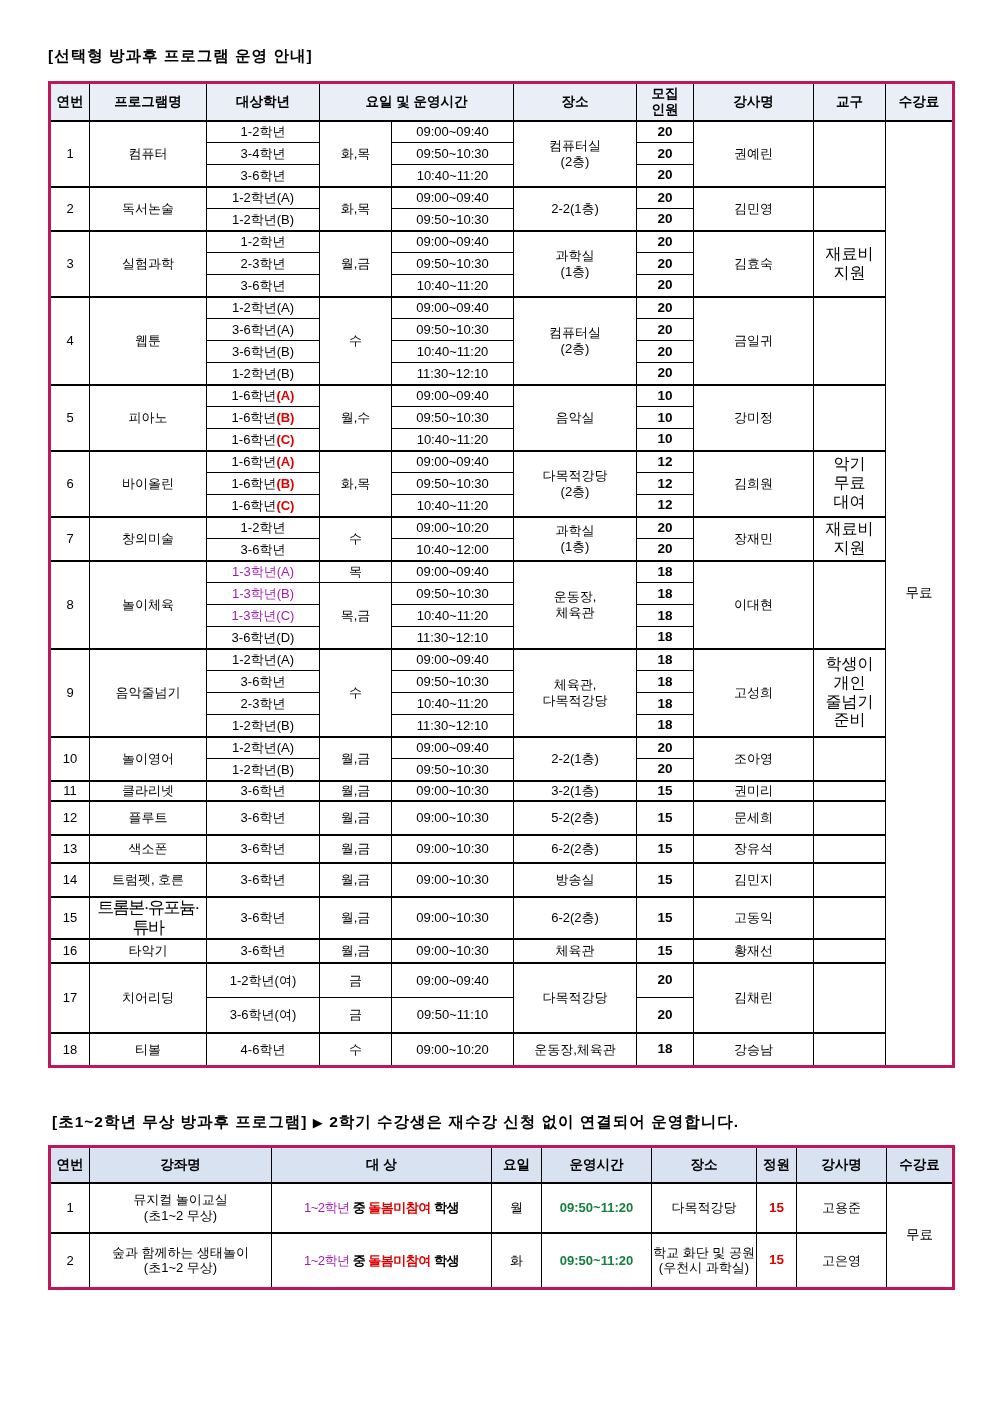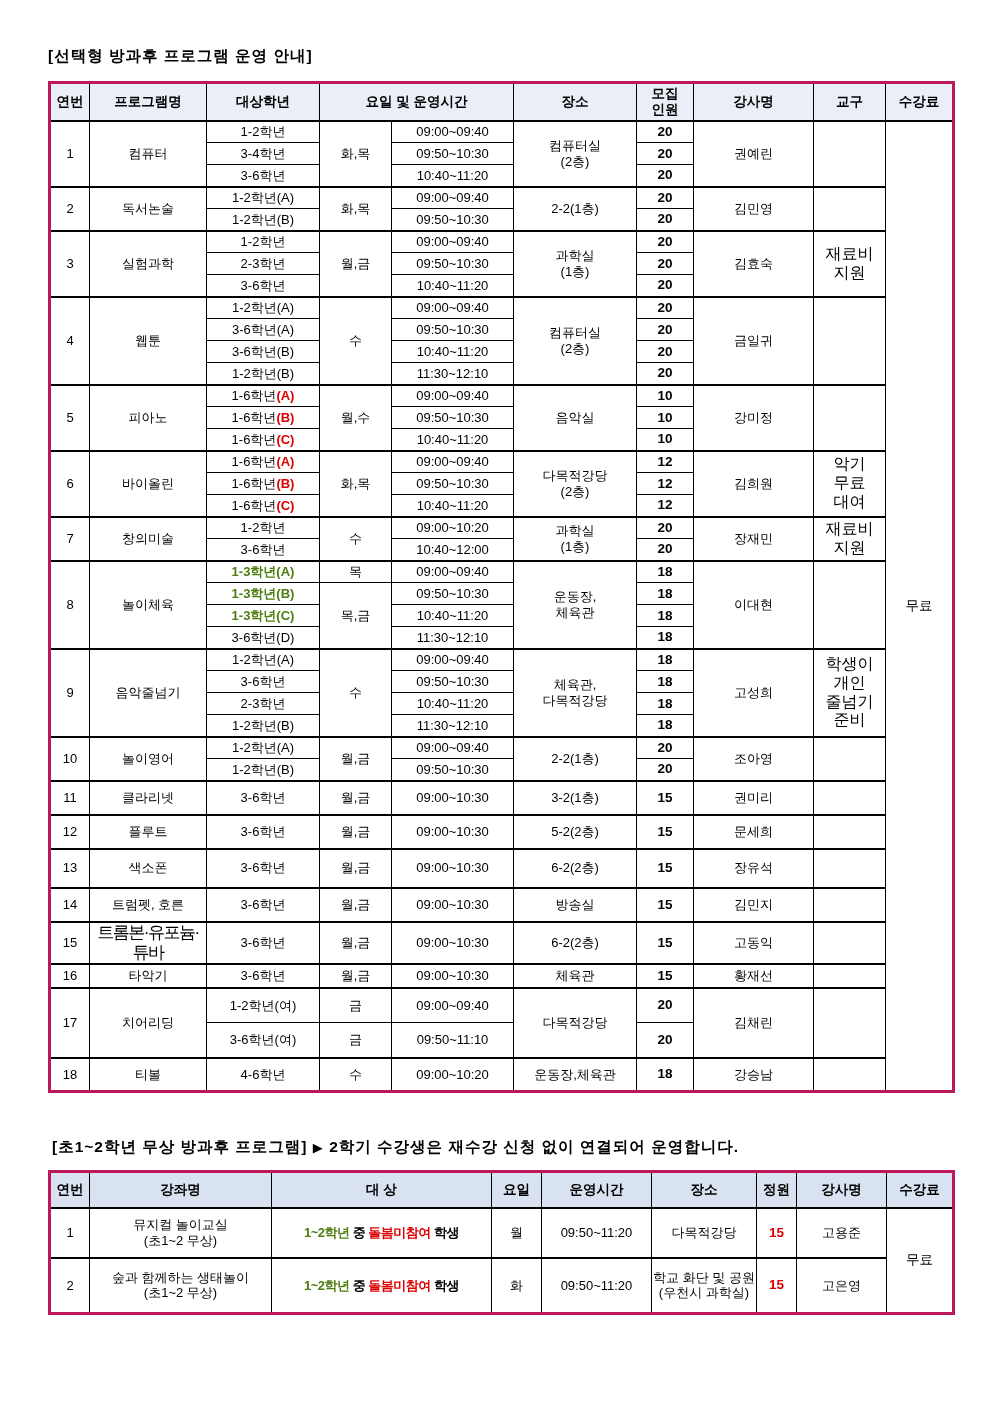--- a/index.html
+++ b/index.html
@@ -21,26 +21,26 @@
     text-align: center; vertical-align: middle;
     font-size: 13px; line-height: 1.18;
     overflow: hidden;
   }
   #t1 thead th { background:#e9eef7; font-weight: bold; font-size: 13.5px; height: 38px; border-bottom: 2px solid #000; }
   #t2 thead th { background:#d9e2f0; font-weight: bold; font-size: 13.5px; height: 36px; border-bottom: 2px solid #000; }
   tr.grp td { border-top: 2px solid #000; }
   .pre { white-space: pre-line; }
   .count, .cap { font-weight: bold; font-size: 13.5px; }
   .red { color:#dd0000; font-weight: bold; }
-  .blue { color:#4d7c0f; font-weight: bold; }
+  .blue { color:#a21caf; font-weight: normal; }
   .note { font-size: 16px; }
   .fee { font-size: 13.5px; }
   .condensed { font-size: 17px; letter-spacing: -1.5px; }
   .t2-target { font-weight: bold; font-size: 13px; letter-spacing: -0.5px; }
-  .t2-time { color:#000000; font-weight: normal; }
+  .t2-time { color:#15803d; font-weight: bold; }
   .t2-cap { color:#dd0000; font-weight: bold; }
   #title2 { margin: 44px 0 12px 4px; }
   #title2 .marker { font-size: 13px; }
 </style>
 </head>
 <body>
 
 <h1 class="doc-title">[선택형 방과후 프로그램 운영 안내]</h1>
 
 <table id="t1">
@@ -290,21 +290,21 @@
         <td class="pre" rowspan="2">2-2(1층)</td>
         <td class="count">20</td>
         <td rowspan="2">조아영</td>
         <td class="note pre" rowspan="2"></td>
       </tr>
       <tr style="height: 22px;">
         <td>1-2학년(B)</td>
         <td>09:50~10:30</td>
         <td class="count">20</td>
       </tr>
-      <tr class="grp" style="height: 34px;">
+      <tr class="grp" style="height: 20px;">
         <td>11</td>
         <td>클라리넷</td>
         <td>3-6학년</td>
         <td>월,금</td>
         <td>09:00~10:30</td>
         <td class="pre">3-2(1층)</td>
         <td class="count">15</td>
         <td>권미리</td>
         <td class="note pre"></td>
       </tr>
@@ -312,21 +312,21 @@
         <td>12</td>
         <td>플루트</td>
         <td>3-6학년</td>
         <td>월,금</td>
         <td>09:00~10:30</td>
         <td class="pre">5-2(2층)</td>
         <td class="count">15</td>
         <td>문세희</td>
         <td class="note pre"></td>
       </tr>
-      <tr class="grp" style="height: 39px;">
+      <tr class="grp" style="height: 28px;">
         <td>13</td>
         <td>색소폰</td>
         <td>3-6학년</td>
         <td>월,금</td>
         <td>09:00~10:30</td>
         <td class="pre">6-2(2층)</td>
         <td class="count">15</td>
         <td>장유석</td>
         <td class="note pre"></td>
       </tr>

